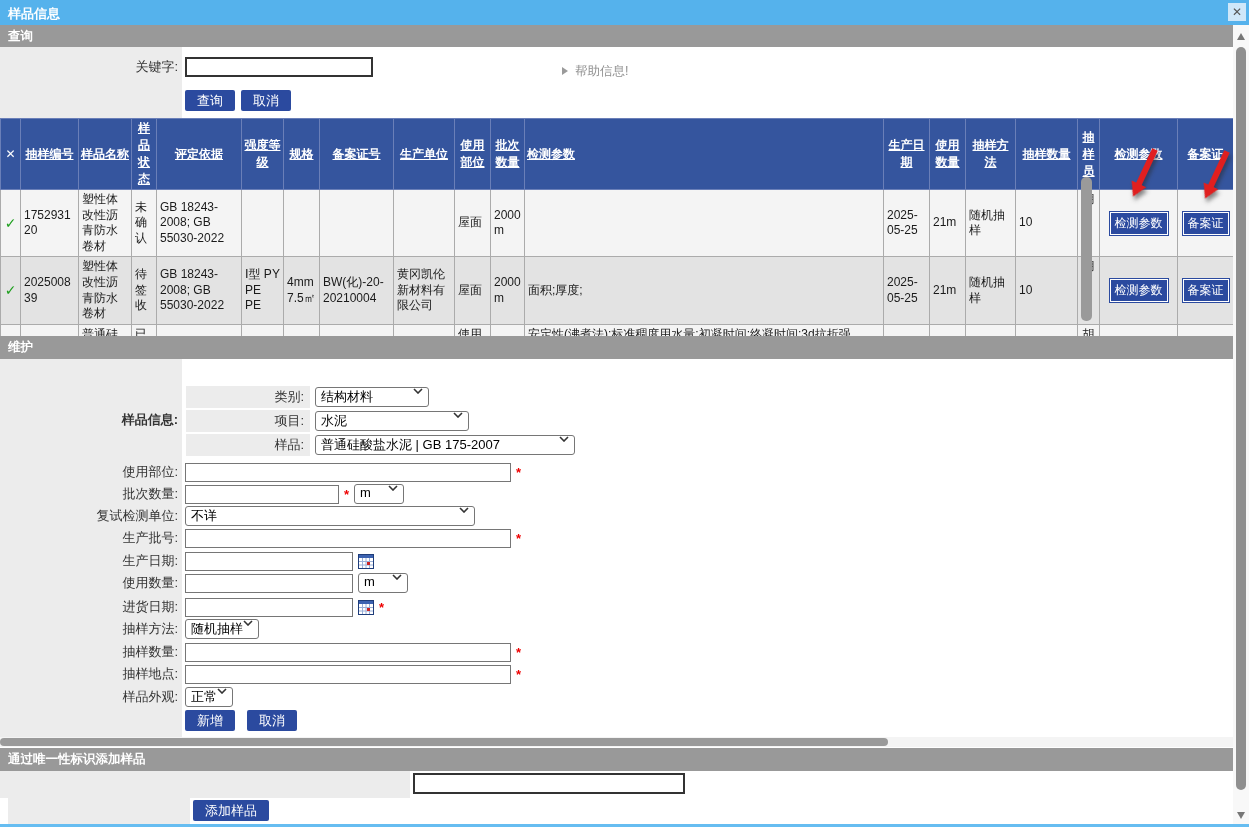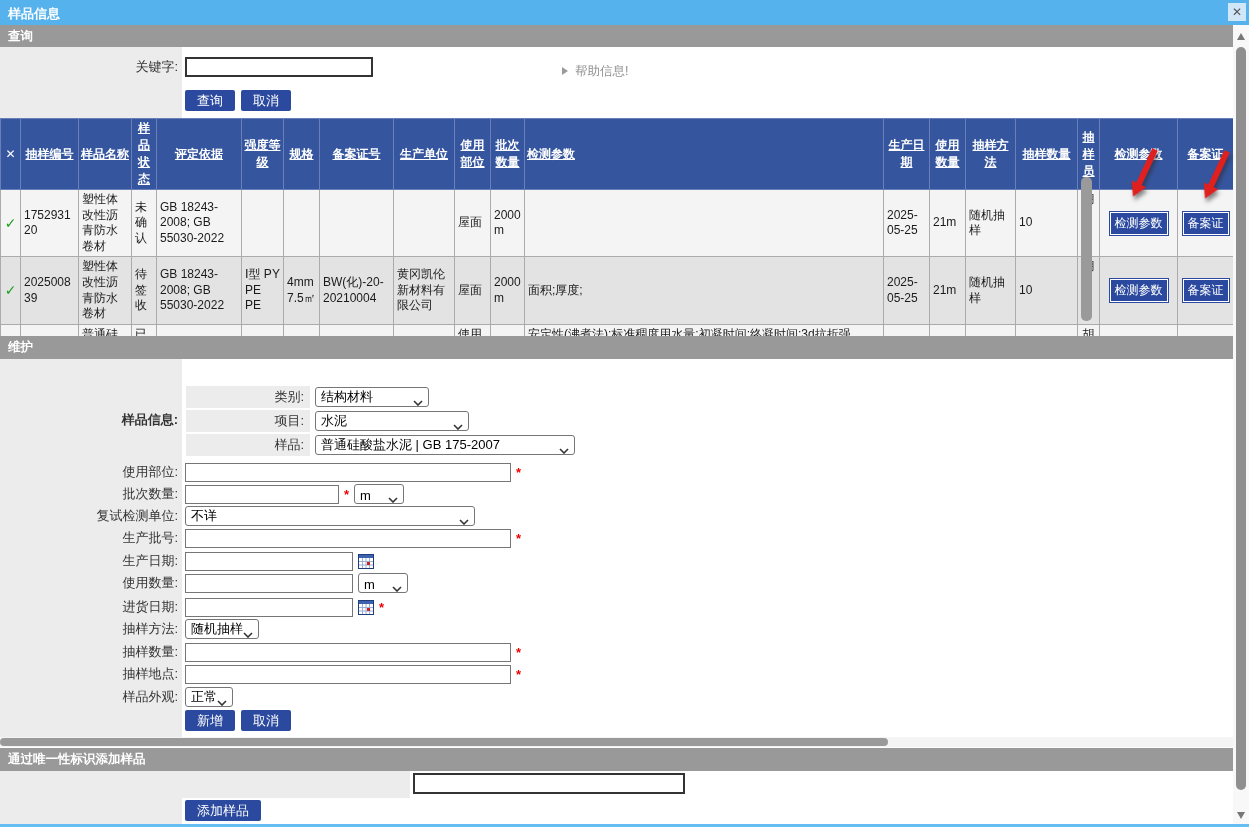--- a/index.html
+++ b/index.html
@@ -65,43 +65,43 @@
   .a2 { left:1208px; top:124px; transform:rotate(25deg); }
 
   
   .maint { position:absolute; top:334px; left:0; width:1233px; height:378px;
            background:linear-gradient(to right,#ececec 182px,#fff 182px); }
   .mrow { position:absolute; left:0; width:100%; height:22px; }
   .ctr { position:absolute; left:185px; top:0; height:22px; display:flex; align-items:center; gap:5px; }
   .tin { height:17px; border:1px solid #767676; font-size:13px; padding:0 3px; font-family:inherit; }
   .w-full { width:318px; } .w-date { width:160px; } .w-batch { width:146px; }
   .sel { height:20px; box-sizing:border-box; border:1px solid #767676; border-radius:3px; background:#fff;
-         font-size:13px; display:inline-flex; align-items:flex-end; padding:0 20px 0 5px; position:relative;
+         font-size:13px; display:inline-flex; align-items:flex-start; padding:0 20px 0 5px; position:relative;
          white-space:nowrap; cursor:default; }
   .sel .chev { position:absolute; right:5px; }
   .mrow .sel.abs { position:absolute; top:1px; }
   .req { color:var(--required-red,#e00); font-size:13px; font-weight:bold; }
   .cal { display:inline-block; line-height:0; cursor:pointer; }
   .nest-label { position:absolute; left:186px; width:124px; height:22px; background:#ececec; color:#333;
                 text-align:right; line-height:22px; font-size:13px; padding-right:6px; box-sizing:border-box; }
   .sample-info-label { top:50px;font-weight:bold; }
-  .m-btns { position:absolute; left:185px; top:351px; display:flex; gap:6px;font-family:Liberation Serif, serif; }
+  .m-btns { position:absolute; left:185px; top:351px; display:flex; gap:12px;font-family:Liberation Serif, serif; }
 
   
   .hscroll { position:absolute; top:712px; left:0; width:1233px; height:10px; background:#f4f4f4; }
   .hthumb { position:absolute; left:0; top:1px; width:888px; height:8px; background:#9a9a9a; border-radius:4px; }
 
   
   .uniq { position:absolute; top:746px; left:0; width:1233px; height:53px; }
   .uniq .row1 { position:absolute; top:0; left:0; height:27px; width:100%;
                 background:linear-gradient(to right,#ececec 410px,#fff 410px); }
   .flabel2 { position:absolute; left:0; width:405px; text-align:right; line-height:27px; font-size:13px; color:#333; }
   .chip-input { position:absolute; left:413px; top:2px; width:262px; height:17px; border:2px solid #333;
                 font-size:13px; padding:0 3px; font-family:inherit; }
-  .uniq .row2 { position:absolute; top:27px; left:0; height:26px; width:100%;
+  .uniq .row2 { position:absolute; top:27px; left:8px; height:26px; width:100%;
                 background:linear-gradient(to right,#ececec 182px,#fff 182px); }
   .uniq .row2 .btn { position:absolute; left:185px; top:2px; }
 
   
   .vscroll { position:absolute; right:0; top:25px; width:16px; height:802px; background:#f8f8f8; }
   .vthumb { position:absolute; left:3px; top:22px; width:10px; height:743px; background:#8f8f8f; border-radius:5px; }
   .tri-up { position:absolute; left:4px; top:8px; width:0; height:0; border-left:4px solid transparent;
             border-right:4px solid transparent; border-bottom:7px solid #777; }
   .tri-down { position:absolute; left:4px; bottom:8px; width:0; height:0; border-left:4px solid transparent;
               border-right:4px solid transparent; border-top:7px solid #777; }

